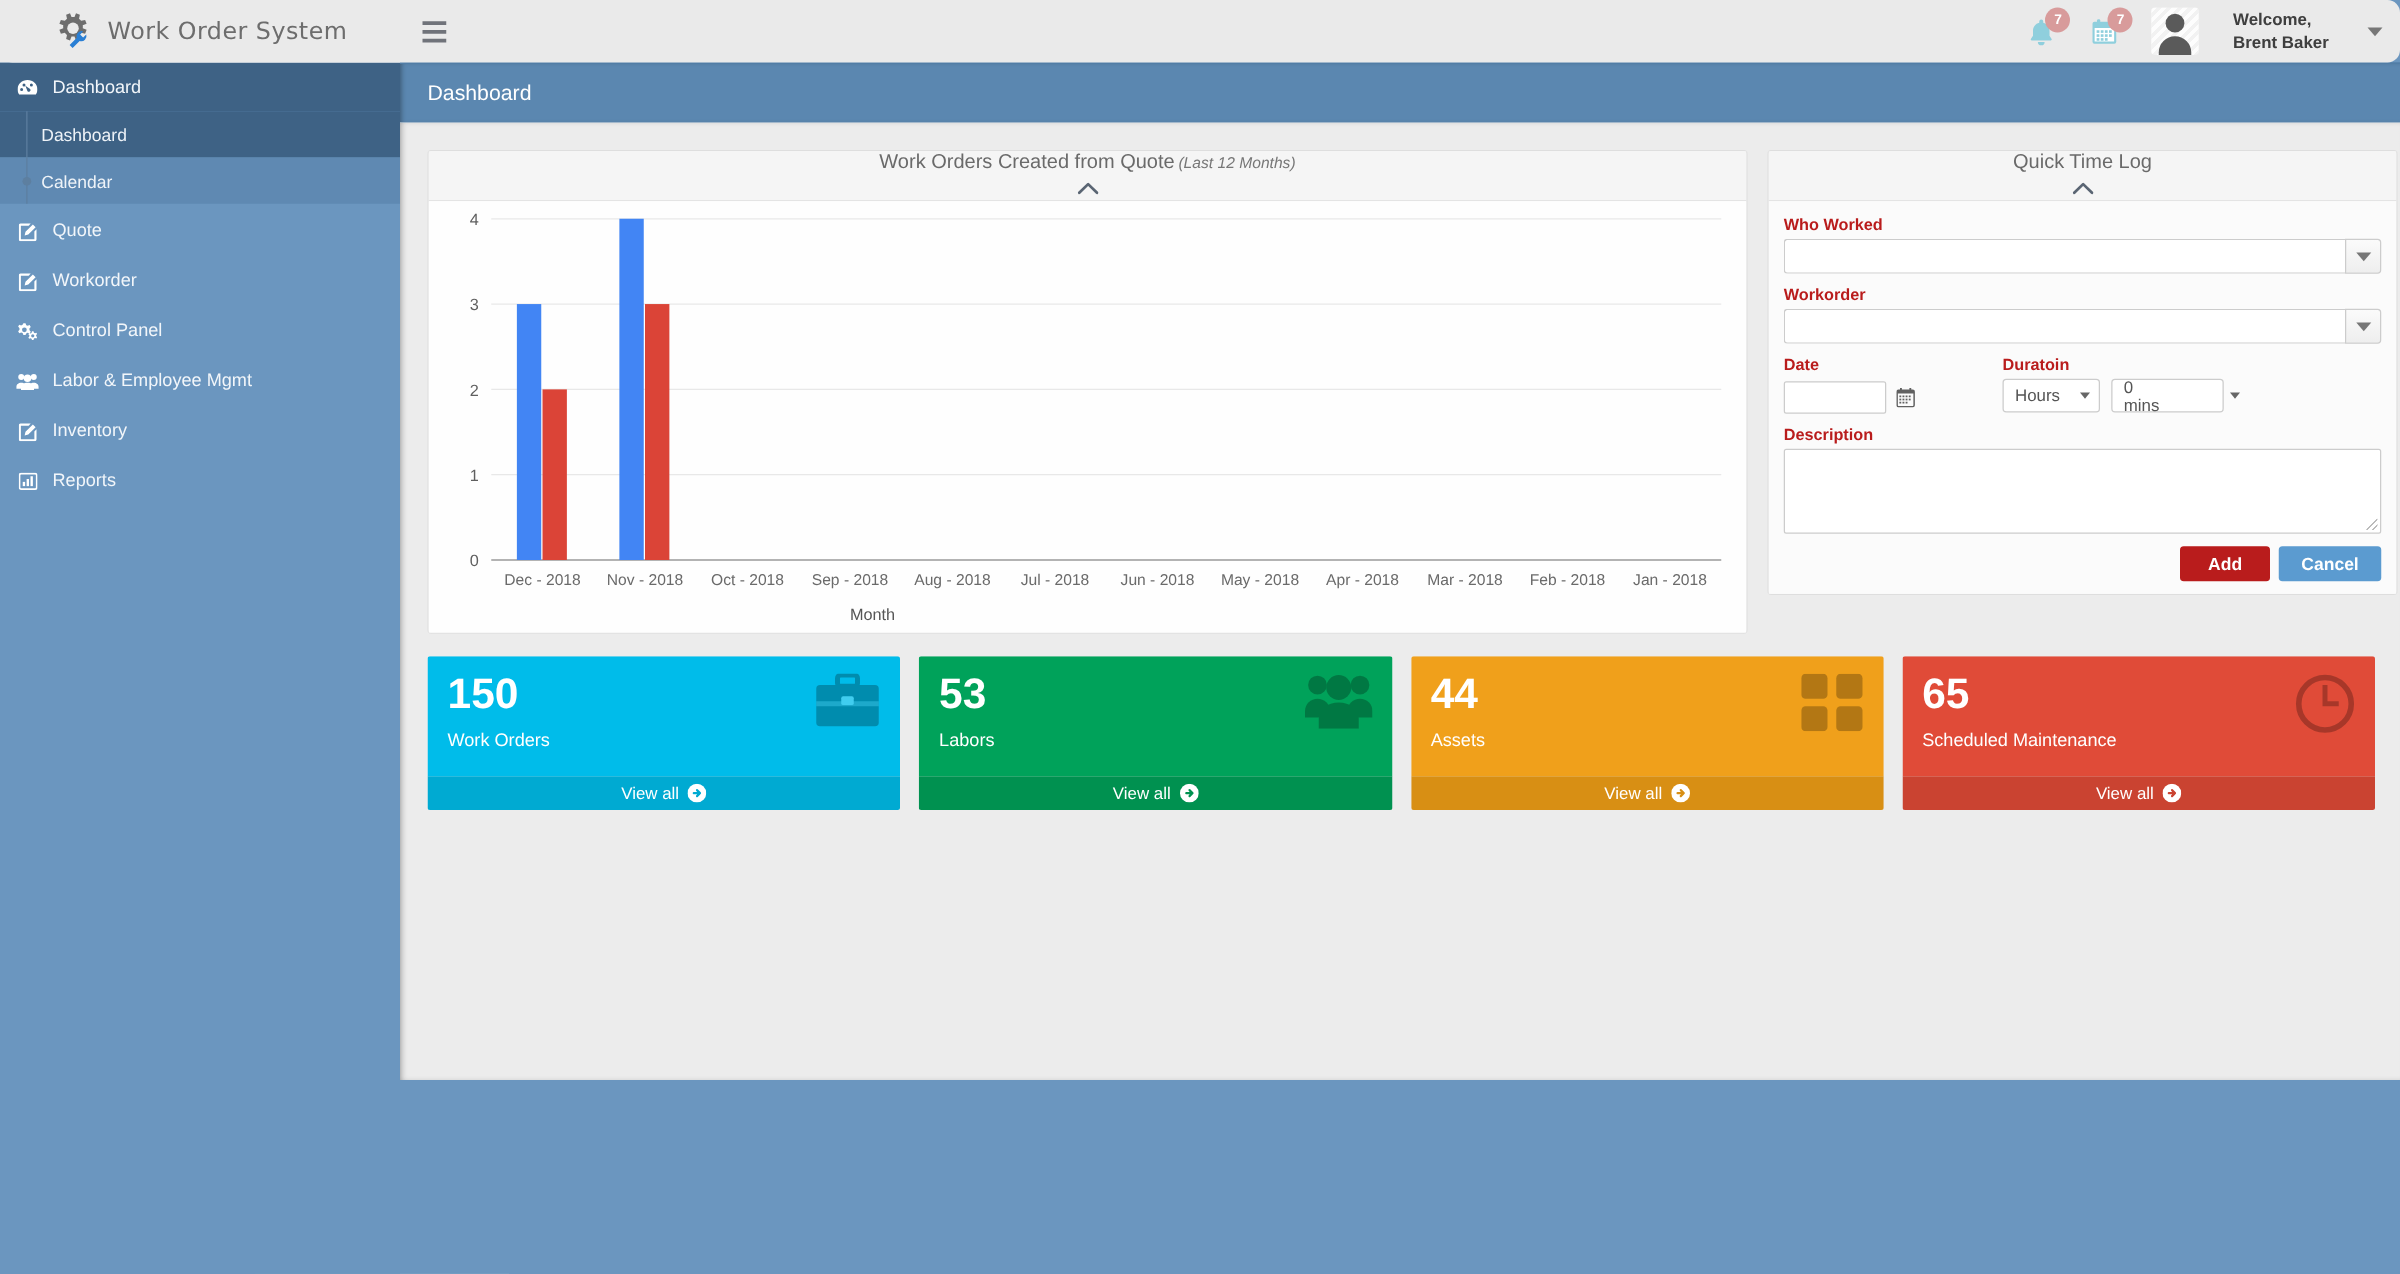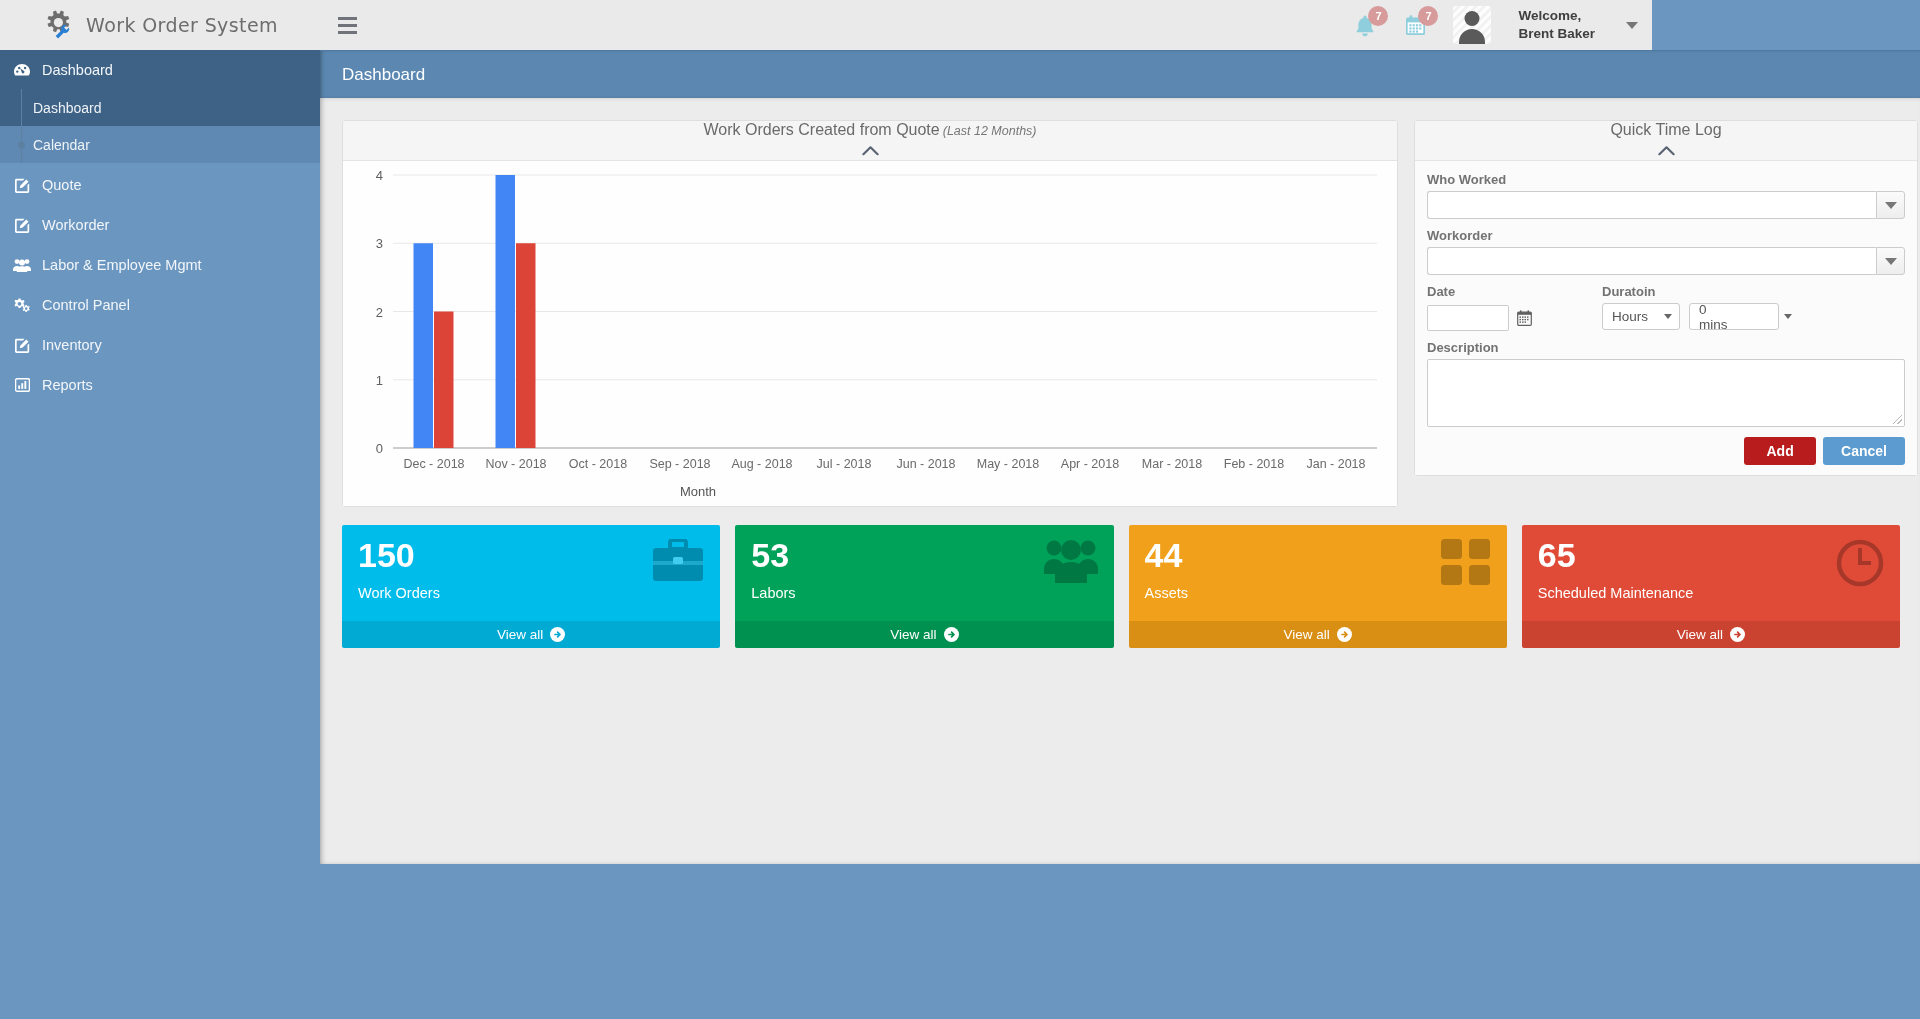--- a/index.html
+++ b/index.html
@@ -5,24 +5,25 @@
   * { box-sizing: border-box; margin: 0; padding: 0; }
   html, body {
     width: 1920px; height: 1019px;
     font-family: "Liberation Sans", sans-serif;
     background: #6b96bf;
     overflow: hidden;
   }
 
   
   .topbar {
-    position: absolute; top: 0; left: 0; width: 1652px; height: 50px;
+    position: absolute; top: 0; left: 0; width: 1920px; height: 50px;
     background: #eaeaea;
     display: flex; align-items: center;
     z-index: 30;
+    border-radius: 10px;
   }
   .brand {
     width: 320px; height: 50px; flex: 0 0 320px;
     display: flex; align-items: center; justify-content: center; gap: 10px;
     background: #eaeaea;
   }
   .brand-logo { width: 34px; height: 34px; position: relative; }
   .brand-text {
     font-size: 19px; color: #6d6d6d; letter-spacing: .4px;
     font-family: "DejaVu Sans", sans-serif; font-weight: 400;
@@ -126,21 +127,21 @@
 
   .panel-chart { flex: 0 0 1056px; }
   .chart-body { height: 345px; position: relative; padding: 0; background: #fefefe; }
 
   
   .plot { position: absolute; left: 0; top: 0; width: 1054px; height: 345px; }
 
   
   .panel-qtl { flex: 0 0 504px; }
   .qtl-body { padding: 11px 12px 10px 12px; background: #fbfbfb; }
-  .fld-label { font-size: 13px; color: #737373; font-weight: bold; margin-bottom: 4px; display: block; }
+  .fld-label { font-size: 13px; color: #b91c1c; font-weight: bold; margin-bottom: 4px; display: block; }
   .sel-wrap { display: flex; height: 28px; margin-bottom: 9px; }
   .sel-input {
     flex: 1 1 auto; border: 1px solid #ccc; border-right: none; background: #fff;
     border-radius: 3px 0 0 3px;
   }
   .sel-arrow {
     width: 29px; border: 1px solid #ccc; border-radius: 0 3px 3px 0;
     background: linear-gradient(#fbfbfb, #eeeeee);
     display: flex; align-items: center; justify-content: center; cursor: pointer;
   }
@@ -299,39 +300,39 @@
     <span class="nav-ico">
       <svg width="15" height="15" viewBox="0 0 15 15">
           <path fill="#fff" d="M0 2.2A1.4 1.4 0 0 1 1.4.8h8.2L7.9 2.5H1.7v10.8h10.8V7.1l1.7-1.7v8.2a1.4 1.4 0 0 1-1.4 1.4H1.4A1.4 1.4 0 0 1 0 13.6zM5.4 7.4l5.9-5.9 2.2 2.2-5.9 5.9-2.9.7z"></path>
         </svg>
     </span>
     <span>Workorder</span>
   </div>
 
   <div class="nav-item">
     <span class="nav-ico">
+      <svg width="17" height="15" viewBox="0 0 17 15">
+        <path fill="#fff" d="M6.4.5l.6 1.6c.4.1.8.3 1.1.5l1.6-.6.9 1.5-1.1 1.3c.1.4.1.8 0 1.2l1.1 1.3-.9 1.5-1.6-.6c-.3.2-.7.4-1.1.5L6.4 10H4.7l-.6-1.6c-.4-.1-.8-.3-1.1-.5l-1.6.6L.5 7l1.1-1.3a4 4 0 0 1 0-1.2L.5 3.2l.9-1.5 1.6.6c.3-.2.7-.4 1.1-.5L4.7.5zM5.5 3.9a1.9 1.9 0 1 0 0 3.8 1.9 1.9 0 0 0 0-3.8z"></path>
+        <path fill="#fff" d="M12.8 7l.4 1.1c.3.1.5.2.8.4l1.1-.4.6 1-.8.9c0 .3 0 .6 0 .8l.8.9-.6 1-1.1-.4c-.2.2-.5.3-.8.4L12.8 14h-1.2l-.4-1.1c-.3-.1-.5-.2-.8-.4l-1.1.4-.6-1 .8-.9a2.7 2.7 0 0 1 0-.8l-.8-.9.6-1 1.1.4c.2-.2.5-.3.8-.4L11.6 7zM12.2 9.3a1.3 1.3 0 1 0 0 2.6 1.3 1.3 0 0 0 0-2.6z"></path>
+      </svg>
+    </span>
+    <span>Control Panel</span>
+  </div>
+
+  <div class="nav-item">
+    <span class="nav-ico">
       <svg width="18" height="14" viewBox="0 0 18 14">
         <circle cx="4" cy="3.6" r="2.4" fill="#fff"></circle>
           <circle cx="14" cy="3.6" r="2.4" fill="#fff"></circle>
         <circle cx="9" cy="4.6" r="3" fill="#fff"></circle>
         <path fill="#fff" d="M0 11.4c0-2 1.8-3.3 4-3.3s4 1.3 4 3.3V13H0zM10 11.4c0-2 1.8-3.3 4-3.3s4 1.3 4 3.3V13h-8z"></path>
         <path fill="#fff" d="M3.8 12.3c0-2.5 2.3-4.1 5.2-4.1s5.2 1.6 5.2 4.1V14H3.8z"></path>
       </svg>
     </span>
     <span>Labor &amp; Employee Mgmt</span>
-  </div>
-
-  <div class="nav-item">
-    <span class="nav-ico">
-      <svg width="17" height="15" viewBox="0 0 17 15">
-        <path fill="#fff" d="M6.4.5l.6 1.6c.4.1.8.3 1.1.5l1.6-.6.9 1.5-1.1 1.3c.1.4.1.8 0 1.2l1.1 1.3-.9 1.5-1.6-.6c-.3.2-.7.4-1.1.5L6.4 10H4.7l-.6-1.6c-.4-.1-.8-.3-1.1-.5l-1.6.6L.5 7l1.1-1.3a4 4 0 0 1 0-1.2L.5 3.2l.9-1.5 1.6.6c.3-.2.7-.4 1.1-.5L4.7.5zM5.5 3.9a1.9 1.9 0 1 0 0 3.8 1.9 1.9 0 0 0 0-3.8z"></path>
-        <path fill="#fff" d="M12.8 7l.4 1.1c.3.1.5.2.8.4l1.1-.4.6 1-.8.9c0 .3 0 .6 0 .8l.8.9-.6 1-1.1-.4c-.2.2-.5.3-.8.4L12.8 14h-1.2l-.4-1.1c-.3-.1-.5-.2-.8-.4l-1.1.4-.6-1 .8-.9a2.7 2.7 0 0 1 0-.8l-.8-.9.6-1 1.1.4c.2-.2.5-.3.8-.4L11.6 7zM12.2 9.3a1.3 1.3 0 1 0 0 2.6 1.3 1.3 0 0 0 0-2.6z"></path>
-      </svg>
-    </span>
-    <span>Control Panel</span>
   </div>
 
   <div class="nav-item">
     <span class="nav-ico">
       <svg width="15" height="15" viewBox="0 0 15 15">
           <path fill="#fff" d="M0 2.2A1.4 1.4 0 0 1 1.4.8h8.2L7.9 2.5H1.7v10.8h10.8V7.1l1.7-1.7v8.2a1.4 1.4 0 0 1-1.4 1.4H1.4A1.4 1.4 0 0 1 0 13.6zM5.4 7.4l5.9-5.9 2.2 2.2-5.9 5.9-2.9.7z"></path>
         </svg>
     </span>
     <span>Inventory</span>
   </div>

